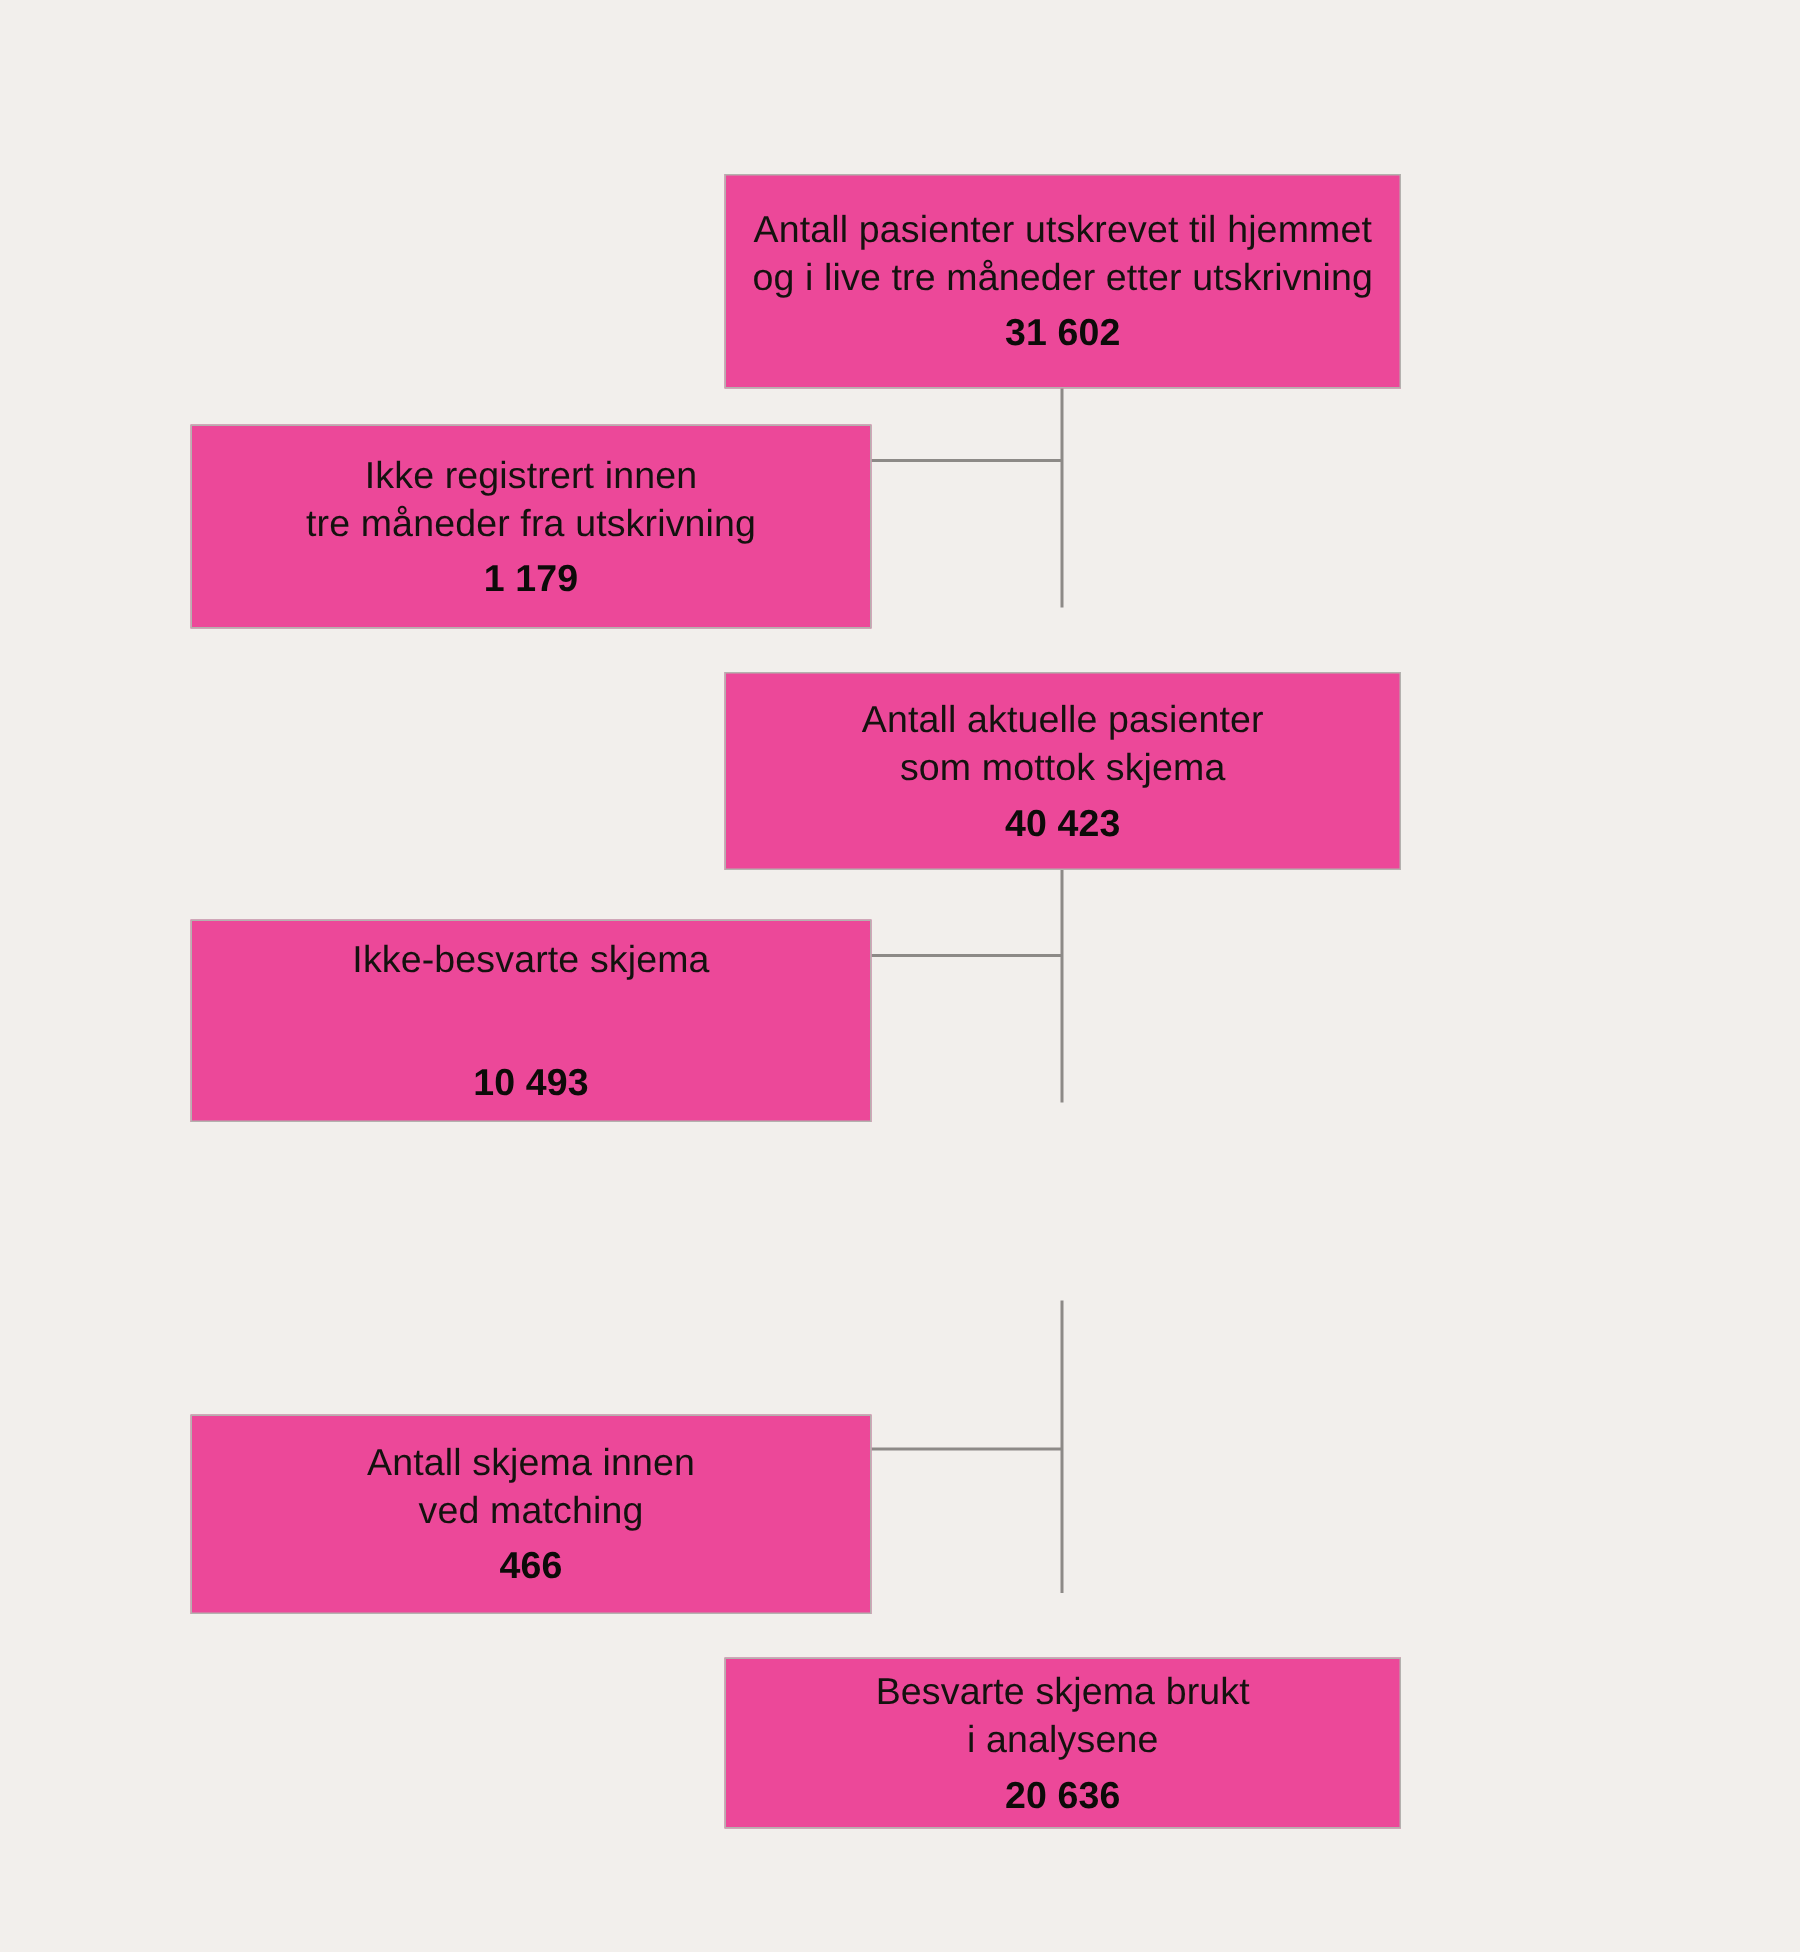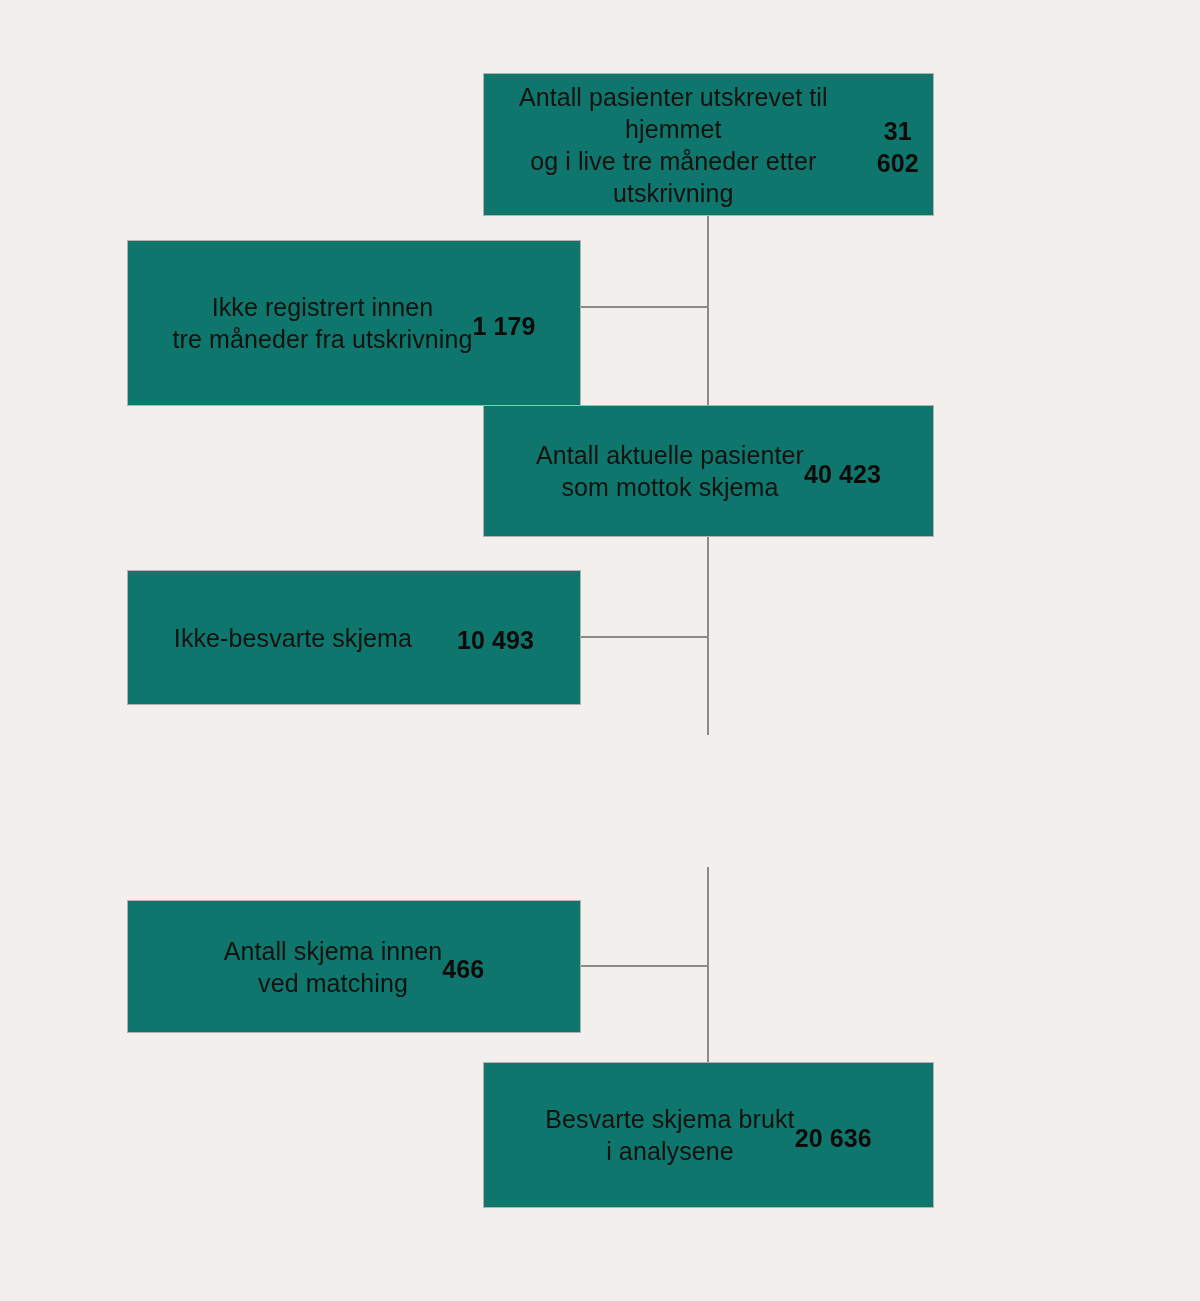--- a/index.html
+++ b/index.html
@@ -30,27 +30,28 @@
   .branch {
     position: absolute;
     height: 2px;
     background: #8d8a87;
   }
 
   
   .node {
     position: absolute;
     box-sizing: border-box;
-    background: #0f766e;
+    background: #ec4899;
     border: 1.5px solid #b4b1ae;
     display: flex;
-    flex-direction: row;
+    flex-direction: column;
     align-items: center;
     justify-content: center;
     text-align: center;
+    margin-top: 43px;
   }
   .node .label {
     font-size: 25px;
     line-height: 1.28;
     font-weight: 400;
     letter-spacing: 0.1px;
     white-space: pre-line;
     color: #14120f;
   }
   .node .value {
@@ -64,23 +65,23 @@
   }
 
   
   .node.center { left: 483px; width: 451px; }
   
   .node.side   { left: 127px; width: 454px; }
 
   .n-main-1 { top: 73px;   height: 143px; }
   .n-main-2 { top: 405px;  height: 132px; }
   .n-main-3 { top: 735px;  height: 132px; }
-  .n-main-4 { top: 1062px; height: 146px; }
+  .n-main-4 { top: 1062px; height: 114px; }
 
-  .n-side-1 { top: 240px;  height: 166px; }
+  .n-side-1 { top: 240px;  height: 136px; }
   .n-side-2 { top: 570px;  height: 135px; gap: 45px; }
   .n-side-3 { top: 900px;  height: 133px; }
 </style>
 </head>
 <body>
 
 <div id="canvas">
 
   <div class="spine" style="left:707px; top:216px;  height:189px;"></div>
   <div class="spine" style="left:707px; top:537px;  height:198px;"></div>

